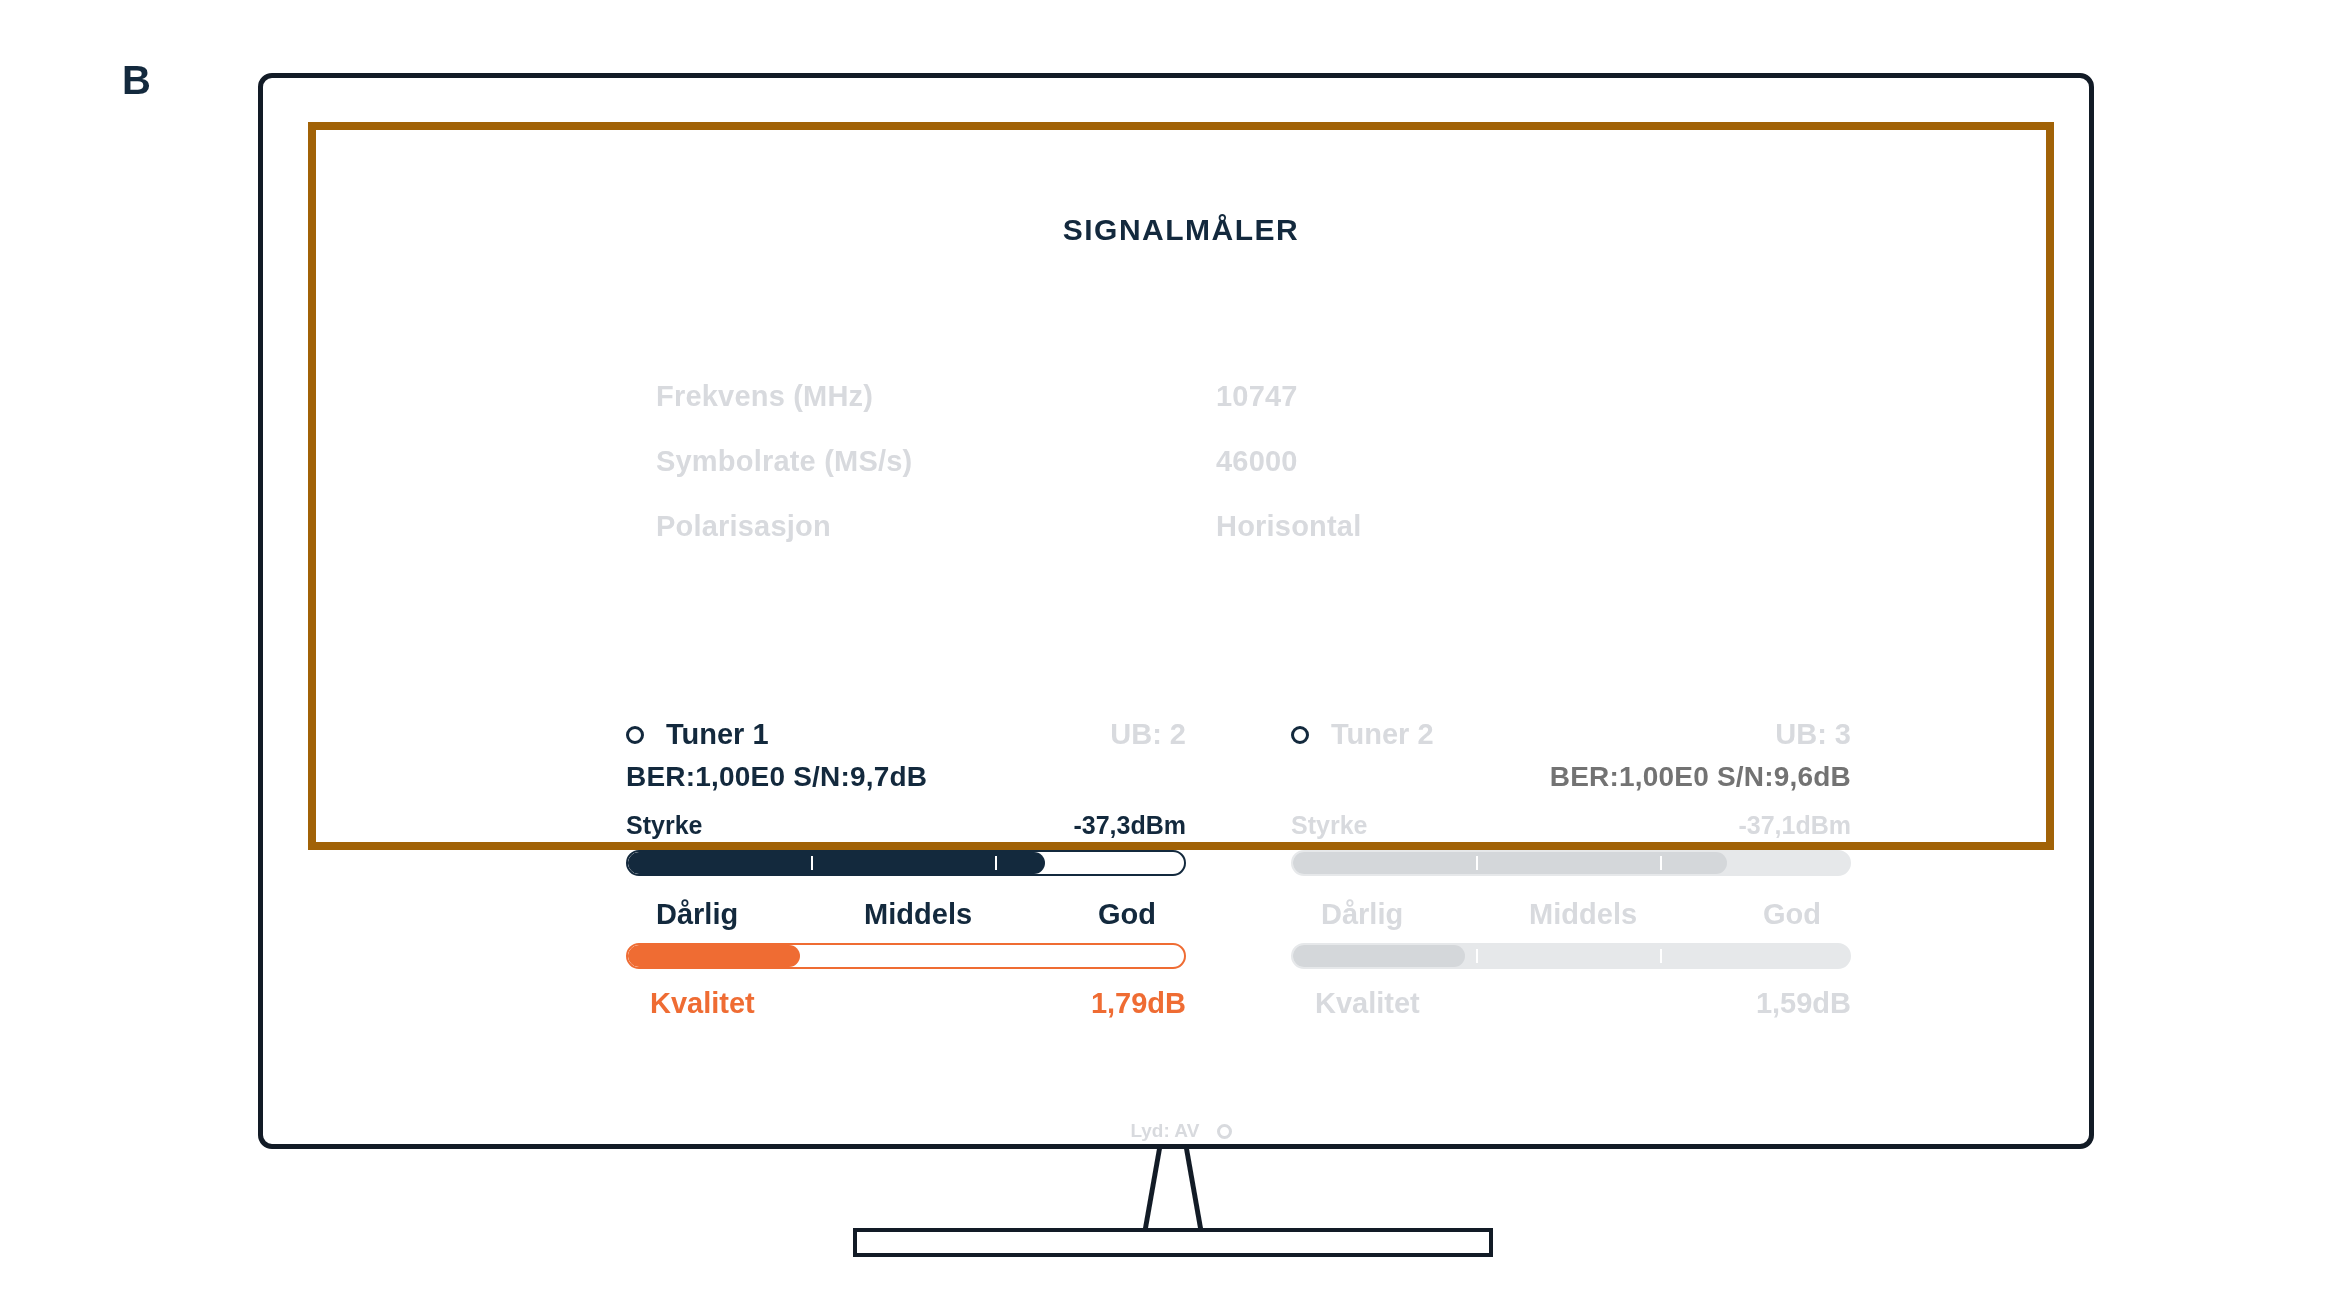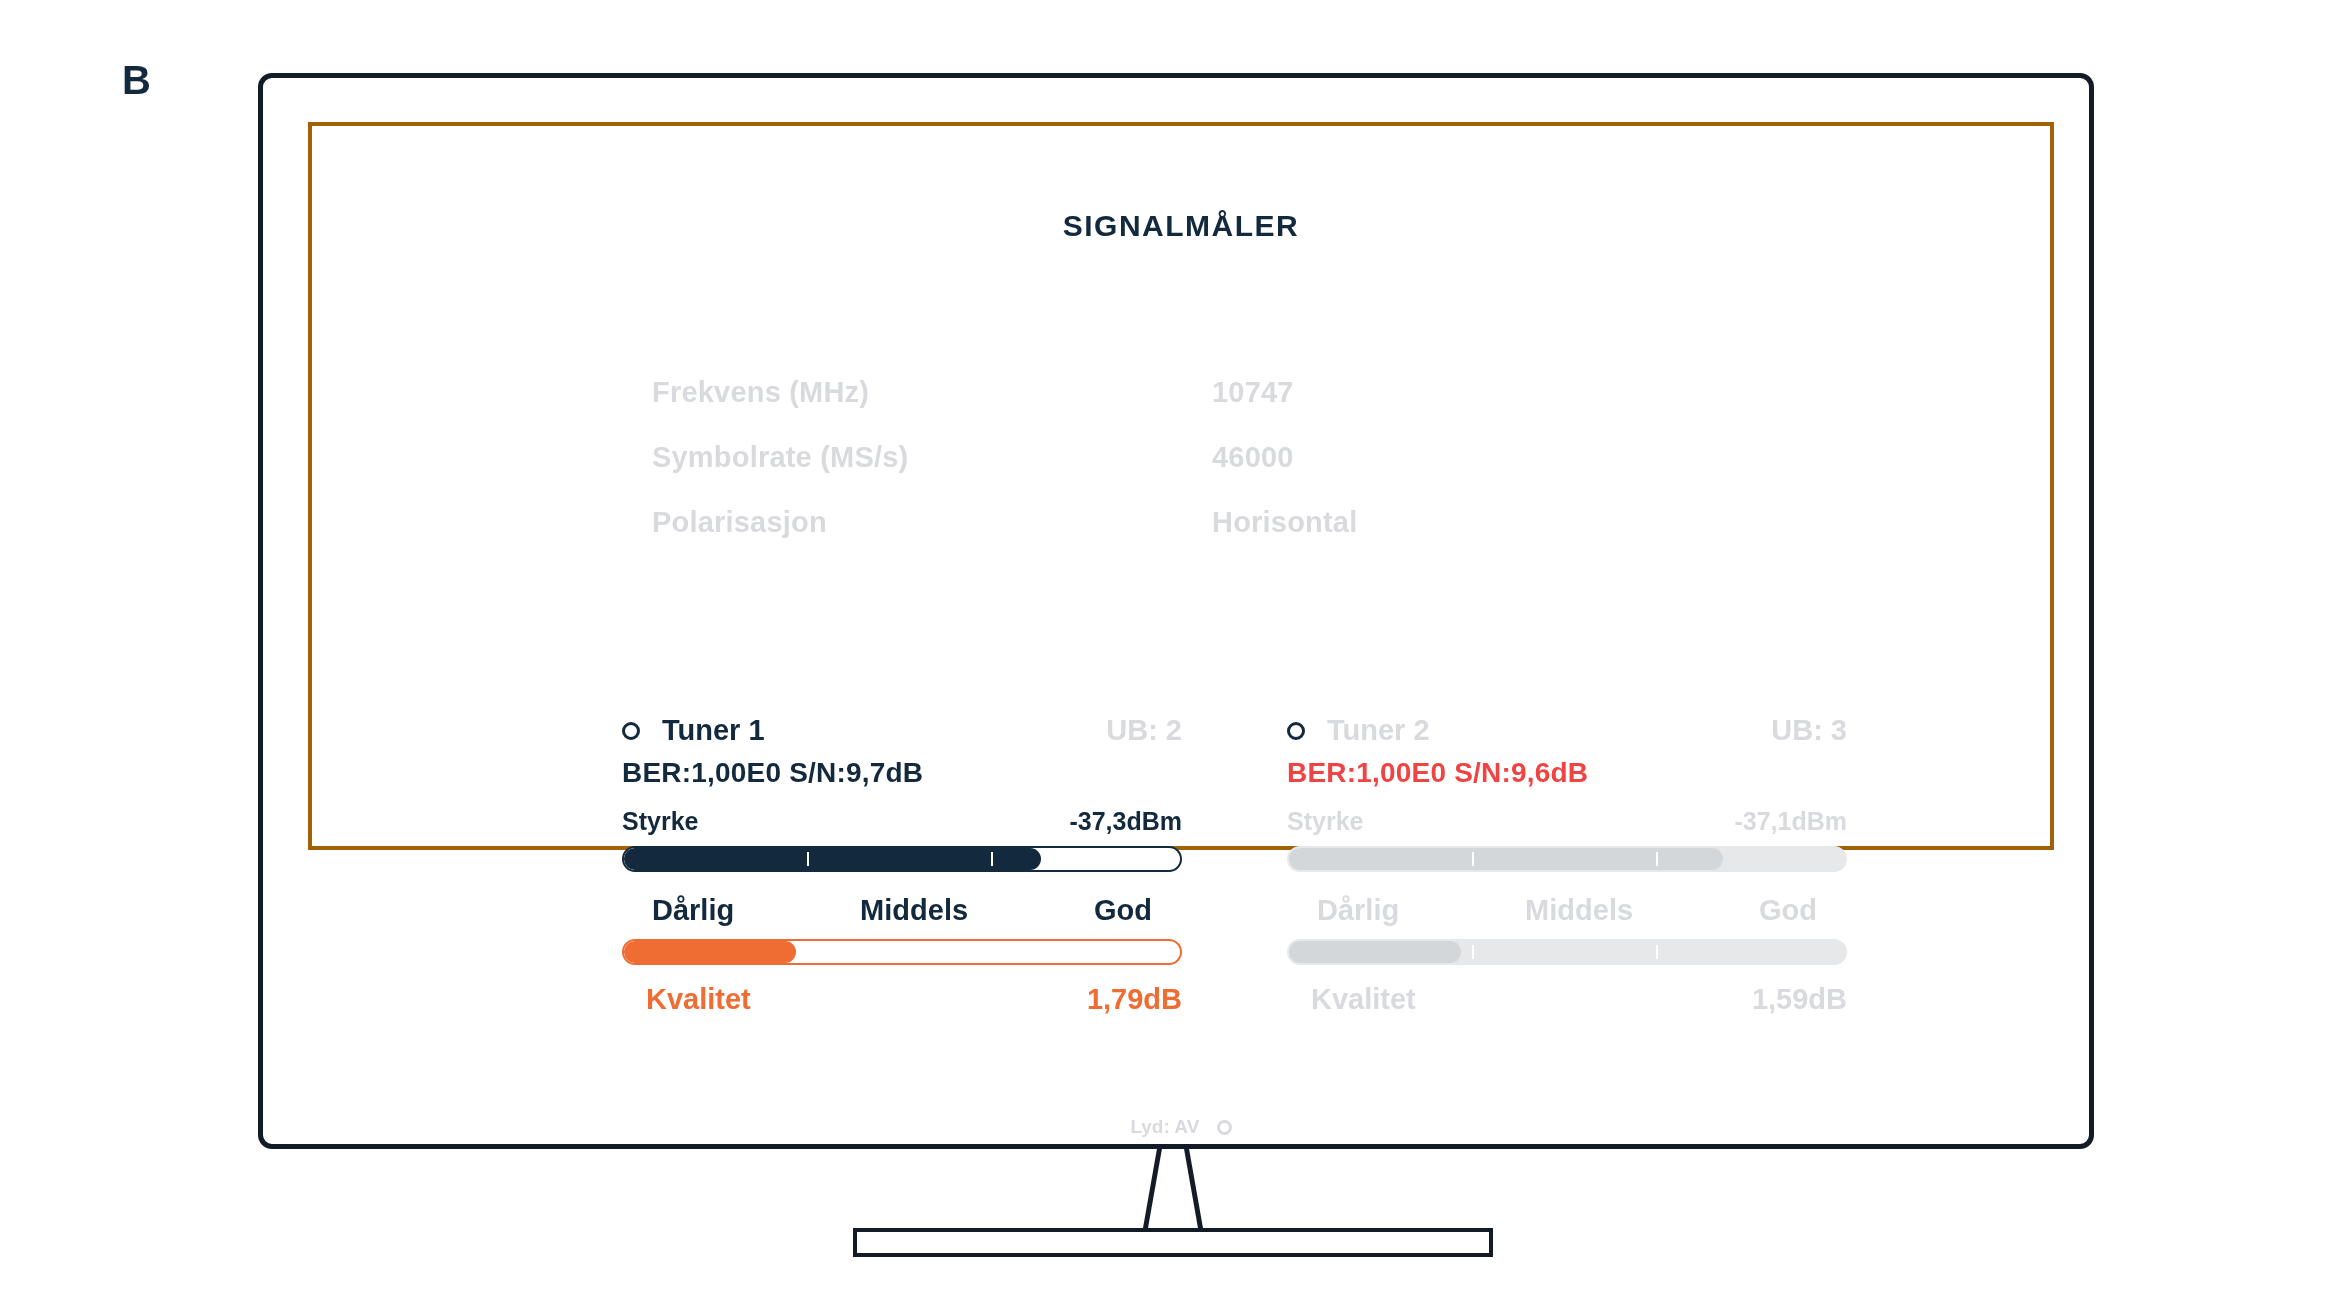--- a/index.html
+++ b/index.html
@@ -39,21 +39,21 @@
     background: #ffffff;
   }
 
   
   .tv-screen {
     position: absolute;
     left: 45px;
     top: 44px;
     width: 1746px;
     height: 728px;
-    border: 4px solid #a16207;
+    border: 8px solid #a16207;
     box-sizing: border-box;
     background: #ffffff;
   }
 
   
   .stand-neck-left {
     position: absolute;
     left: 1149px;
     top: 1149px;
     width: 5px;
@@ -158,21 +158,21 @@
   }
   .dim .tuner-name { color: #d8dade; }
 
   .ber-line {
     font-size: 28px;
     font-weight: bold;
     color: #13293d;
     margin-bottom: 18px;
     letter-spacing: 0.2px;
   }
-  .dim .ber-line { color: #ef4444; }
+  .dim .ber-line { color: #737373; text-align: right; }
 
   .metric-row {
     display: flex;
     justify-content: space-between;
     font-size: 25px;
     font-weight: bold;
     color: #13293d;
     margin-bottom: 10px;
   }
   .dim .metric-row { color: #d8dade; }

